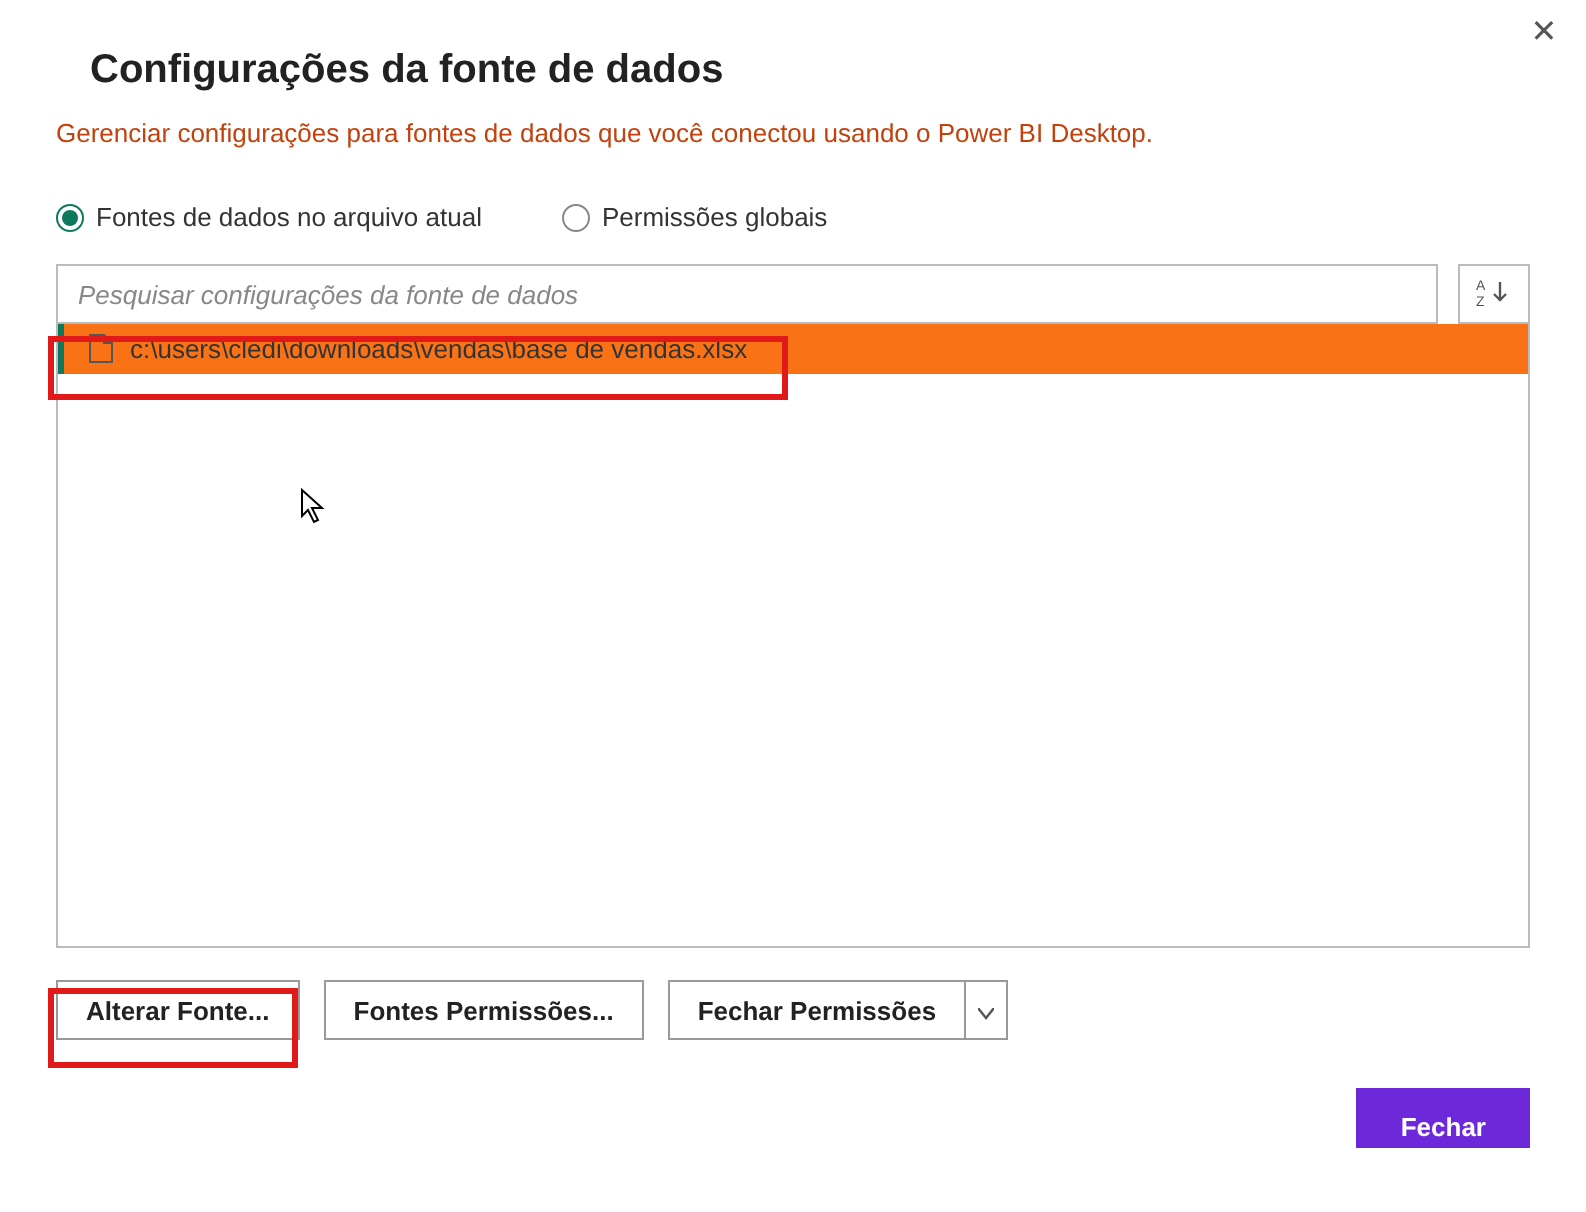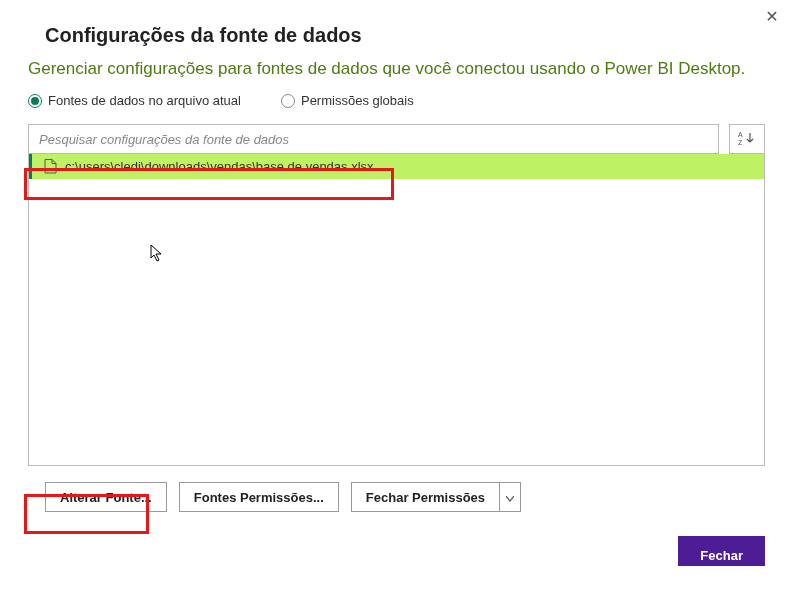--- a/index.html
+++ b/index.html
@@ -27,23 +27,23 @@
     line-height: 18px;
     text-align: center;
   }
   h1.title {
     font-size: 20px;
     font-weight: 600;
     margin: 6px 0 12px 17px;
     color: #222;
   }
   .subtitle {
-    font-size: 17px;
-    color: #4d7c0f;
-    margin-bottom: 14px;
+    font-size: 13px;
+    color: #c2410c;
+    margin-bottom: 27px;
   }
   .radio-row {
     display: flex;
     gap: 40px;
     margin-bottom: 16px;
     align-items: center;
   }
   .radio-item {
     display: flex;
     align-items: center;
@@ -112,37 +112,36 @@
     border-top: none;
     height: 312px;
     overflow: auto;
     background: #fff;
   }
   .list-item {
     display: flex;
     align-items: center;
     gap: 8px;
     padding: 5px 12px;
-    background: #bef264;
+    background: #f97316;
     border-left: 3px solid #0c7a5b;
     font-size: 13px;
     color: #333;
     cursor: pointer;
   }
   .file-icon {
     width: 13px; height: 15px;
     display: inline-block;
   }
   .file-icon svg { width: 13px; height: 15px; }
   .buttons-row {
     display: flex;
     gap: 12px;
     margin-top: 16px;
     align-items: center;
-    padding-left: 17px;
   }
   .btn {
     height: 30px;
     padding: 0 14px;
     border: 1px solid #999;
     background: #fff;
     font-size: 13px;
     color: #222;
     cursor: pointer;
     display: inline-flex;
@@ -163,21 +162,21 @@
     cursor: pointer;
   }
   .footer-row {
     display: flex;
     justify-content: flex-end;
     margin-top: 24px;
   }
   .btn-primary {
     height: 30px;
     padding: 12px 22px;
-    background: #4c1d95;
+    background: #6d28d9;
     color: #fff;
     border: none;
     font-size: 13px;
     font-weight: 600;
     cursor: pointer;
   }
   .cursor-arrow {
     position: absolute;
     top: 244px; left: 150px;
     pointer-events: none;

